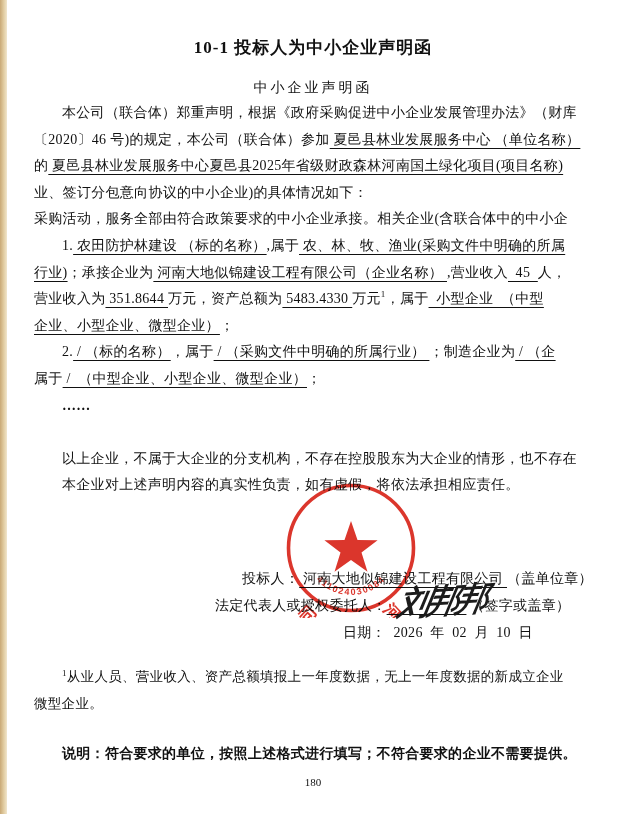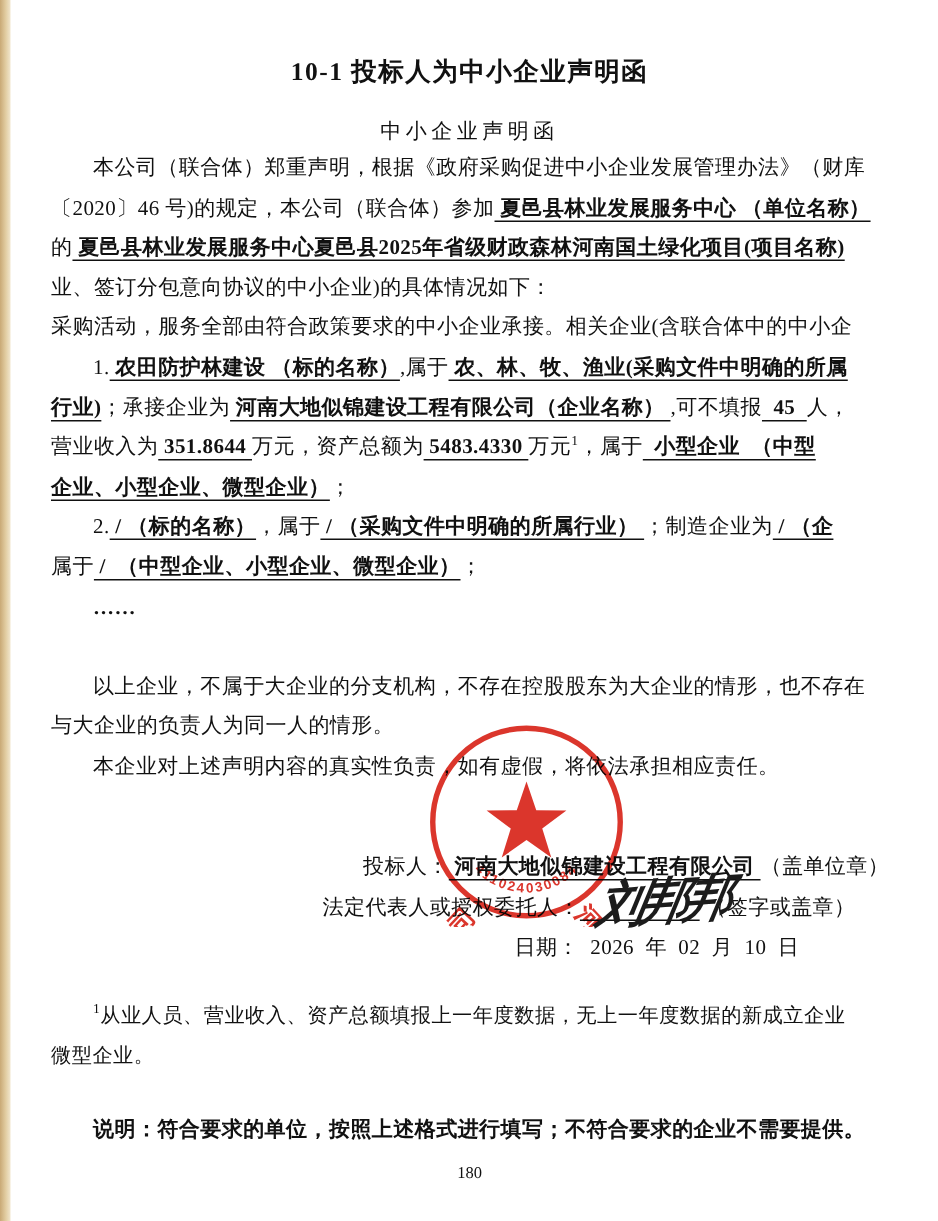--- a/index.html
+++ b/index.html
@@ -20,21 +20,21 @@
     position:absolute;top:36px;left:0;right:0;margin:0;
     text-align:center;font-size:17px;font-weight:bold;letter-spacing:1px;font-family:Liberation Serif, serif;
   }
   .subtitle{
     position:absolute;top:79px;left:0;right:0;
     text-align:center;font-size:14px;letter-spacing:3px;
   }
   .body-lines{position:absolute;top:100px;left:0;right:0;font-size:14px;}
   .line{display:block;height:26.6px;line-height:26.6px;white-space:pre;letter-spacing:0.3px;}
   .line.indent{text-indent:28px;}
-  .u{text-decoration:underline;text-underline-offset:3.5px;text-decoration-thickness:1px;font-weight:bold;}
+  .u{text-decoration:underline;text-underline-offset:3.5px;text-decoration-thickness:1px;}
   .b{font-weight:bold;}
   .sup{font-size:9px;vertical-align:super;line-height:0;}
   .sign-line{position:absolute;font-size:14px;white-space:pre;letter-spacing:0.3px;}
   .sign-bidder{top:566px;left:208px;}
   .sign-rep{top:593px;left:181px;}
   .sign-date{top:620px;left:309px;}
   .footnote{position:absolute;top:664px;left:0;right:0;font-size:13.5px;}
   .note-block{position:absolute;top:741px;left:0;right:0;font-size:14px;}
   .page-number{position:absolute;top:776px;left:0;right:0;text-align:center;font-size:11px;}
   .stamp{
@@ -58,29 +58,28 @@
     <h1 class="title">10-1 投标人为中小企业声明函</h1>
     <div class="subtitle">中小企业声明函</div>
 
     <div class="body-lines">
         <div class="line indent"><span>本公司（联合体）郑重声明，根据《政府采购促进中小企业发展管理办法》（财库</span></div>
         <div class="line"><span>〔2020〕46 号)的规定，本公司（联合体）参加</span><span class="u"> 夏邑县林业发展服务中心 （单位名称）</span></div>
         <div class="line"><span>的</span><span class="u"> 夏邑县林业发展服务中心夏邑县2025年省级财政森林河南国土绿化项目(项目名称)</span></div>
         <div class="line"><span>业、签订分包意向协议的中小企业)的具体情况如下：</span></div>
         <div class="line"><span>采购活动，服务全部由符合政策要求的中小企业承接。相关企业(含联合体中的中小企</span></div>
         <div class="line indent"><span>1.</span><span class="u"> 农田防护林建设 （标的名称）</span><span>,属于</span><span class="u"> 农、林、牧、渔业(采购文件中明确的所属</span></div>
-        <div class="line"><span class="u">行业)</span><span>；承接企业为</span><span class="u"> 河南大地似锦建设工程有限公司（企业名称） </span><span>,可不填报</span><span class="u">  45  </span><span>人，</span></div>
+        <div class="line"><span class="u">行业)</span><span>；承接企业为</span><span class="u"> 河南大地似锦建设工程有限公司（企业名称） </span><span>,营业收入</span><span class="u">  45  </span><span>人，</span></div>
         <div class="line"><span>营业收入为</span><span class="u"> 351.8644 </span><span>万元，资产总额为</span><span class="u"> 5483.4330 </span><span>万元</span><span class="sup">1</span><span>，属于</span><span class="u">  小型企业  （中型</span></div>
         <div class="line"><span class="u">企业、小型企业、微型企业）</span><span>；</span></div>
         <div class="line indent"><span>2.</span><span class="u"> / （标的名称）</span><span>，属于</span><span class="u"> / （采购文件中明确的所属行业） </span><span>；制造企业为</span><span class="u"> / （企</span></div>
         <div class="line"><span>属于</span><span class="u"> /  （中型企业、小型企业、微型企业）</span><span>；</span></div>
         <div class="line indent"><span class="b">……</span></div>
         <div class="line indent"><span></span></div>
         <div class="line indent"><span>以上企业，不属于大企业的分支机构，不存在控股股东为大企业的情形，也不存在</span></div>
-        <div class="line"><span>与大企业的负责人为同一人的情形。</span></div>
         <div class="line indent"><span>本企业对上述声明内容的真实性负责，如有虚假，将依法承担相应责任。</span></div>
       </div>
 
     <div class="sign-line sign-bidder"><div class="line"><span>投标人：</span><span class="u"> 河南大地似锦建设工程有限公司 </span><span>（盖单位章）</span></div></div>
     <div class="sign-line sign-rep"><div class="line"><span>法定代表人或授权委托人：</span><span class="u">                     </span><span> （签字或盖章）</span></div></div>
     <div class="sign-line sign-date"><div class="line"><span>日期：  2026  年  02  月  10  日</span></div></div>
 
     <div class="footnote">
         <div class="line indent"><span class="sup">1</span><span>从业人员、营业收入、资产总额填报上一年度数据，无上一年度数据的新成立企业</span></div>
         <div class="line"><span>微型企业。</span></div>

